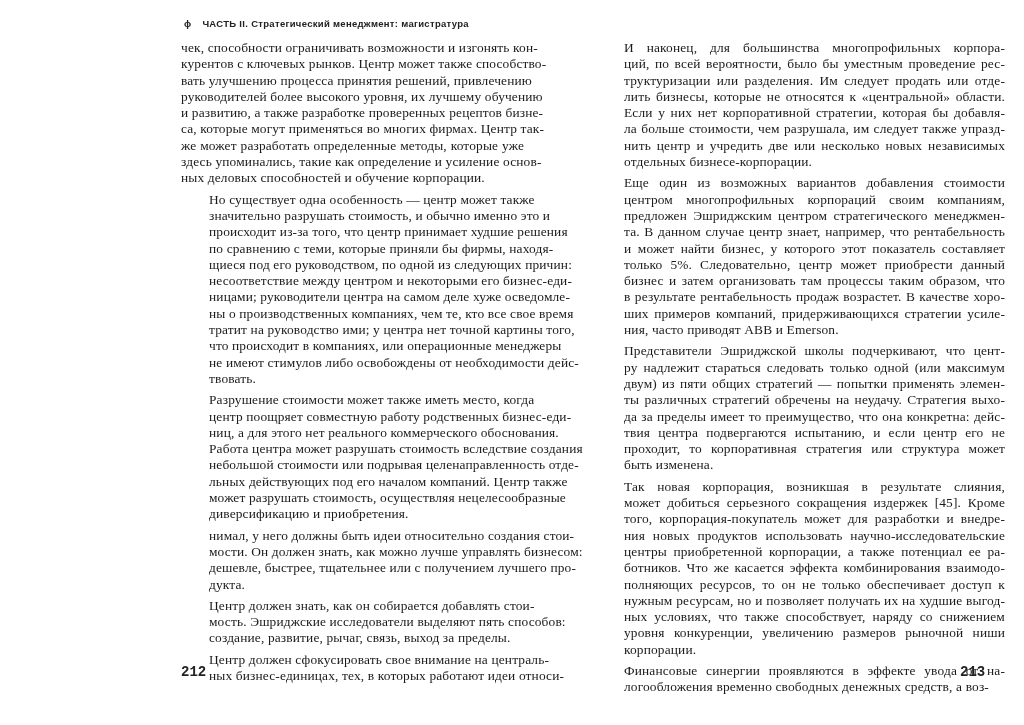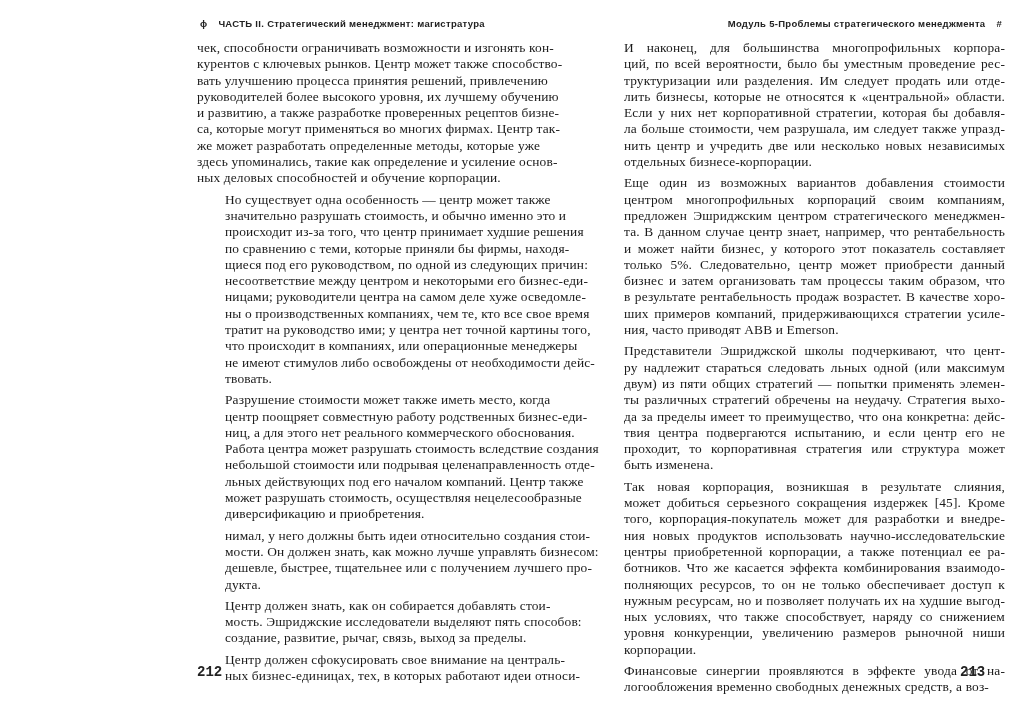--- a/index.html
+++ b/index.html
@@ -1,21 +1,21 @@
 <!DOCTYPE html>
 <html><head>
 <meta charset="utf-8">
 <style>
   html, body { margin: 0; padding: 0; }
   body {
     width: 1024px; height: 725px; background: #ffffff; position: relative; overflow: hidden;
     font-family: "Liberation Serif", serif; color: #1a1a1a;
   }
   .page { position: absolute; top: 0; height: 725px; }
-  .page.left { left: 16px; width: 512px; padding-left: 12px; }
+  .page.left { left: 0; width: 512px; padding-left: 12px; }
   .page.right { left: 512px; width: 512px; }
   .running-head {
     position: absolute; top: 18px;
     font-family: "Liberation Sans", sans-serif; font-weight: bold; font-size: 9.5px;
     letter-spacing: 0.3px; color: #222; white-space: nowrap;
   }
   .left .running-head { left: 176px; }
   .right .running-head { right: 14px; text-align: right; }
   .running-head .glyph { display: inline-block; margin: 0 8px; font-weight: bold; }
   .body-col {
@@ -92,24 +92,20 @@
       </div>
       <div class="para">
         <span class="line" style="text-indent: 28px;">Центр должен сфокусировать свое внимание на централь-</span>
         <span class="line">ных бизнес-единицах, тех, в которых работают идеи относи-</span>
       </div>
     </div>
   <div class="folio">212</div>
 </div>
 
 <div class="page right">
-  <div class="running-head">
-    <span>Модуль 5-Проблемы стратегического менеджмента</span>
-    <span class="glyph">#</span>
-  </div>
   <div class="body-col">
       <div class="para">
         <span class="line" style="text-indent: 28px;">И наконец, для большинства многопрофильных корпора-</span>
         <span class="line">ций, по всей вероятности, было бы уместным проведение рес-</span>
         <span class="line">труктуризации или разделения. Им следует продать или отде-</span>
         <span class="line">лить бизнесы, которые не относятся к «центральной» области.</span>
         <span class="line">Если у них нет корпоративной стратегии, которая бы добавля-</span>
         <span class="line">ла больше стоимости, чем разрушала, им следует также упразд-</span>
         <span class="line">нить центр и учредить две или несколько новых независимых</span>
         <span class="line last">отдельных бизнесе-корпорации.</span>
@@ -121,21 +117,21 @@
         <span class="line">та. В данном случае центр знает, например, что рентабельность</span>
         <span class="line">и может найти бизнес, у которого этот показатель составляет</span>
         <span class="line">только 5%. Следовательно, центр может приобрести данный</span>
         <span class="line">бизнес и затем организовать там процессы таким образом, что</span>
         <span class="line">в результате рентабельность продаж возрастет. В качестве хоро-</span>
         <span class="line">ших примеров компаний, придерживающихся стратегии усиле-</span>
         <span class="line last">ния, часто приводят ABB и Emerson.</span>
       </div>
       <div class="para">
         <span class="line" style="text-indent: 28px;">Представители Эшриджской школы подчеркивают, что цент-</span>
-        <span class="line">ру надлежит стараться следовать льных одной (или максимум</span>
+        <span class="line">ру надлежит стараться следовать только одной (или максимум</span>
         <span class="line">двум) из пяти общих стратегий — попытки применять элемен-</span>
         <span class="line">ты различных стратегий обречены на неудачу. Стратегия выхо-</span>
         <span class="line">да за пределы имеет то преимущество, что она конкретна: дейс-</span>
         <span class="line">твия центра подвергаются испытанию, и если центр его не</span>
         <span class="line">проходит, то корпоративная стратегия или структура может</span>
         <span class="line last">быть изменена.</span>
       </div>
       <div class="para">
         <span class="line" style="text-indent: 28px;">Так новая корпорация, возникшая в результате слияния,</span>
         <span class="line">может добиться серьезного сокращения издержек [45]. Кроме</span>

